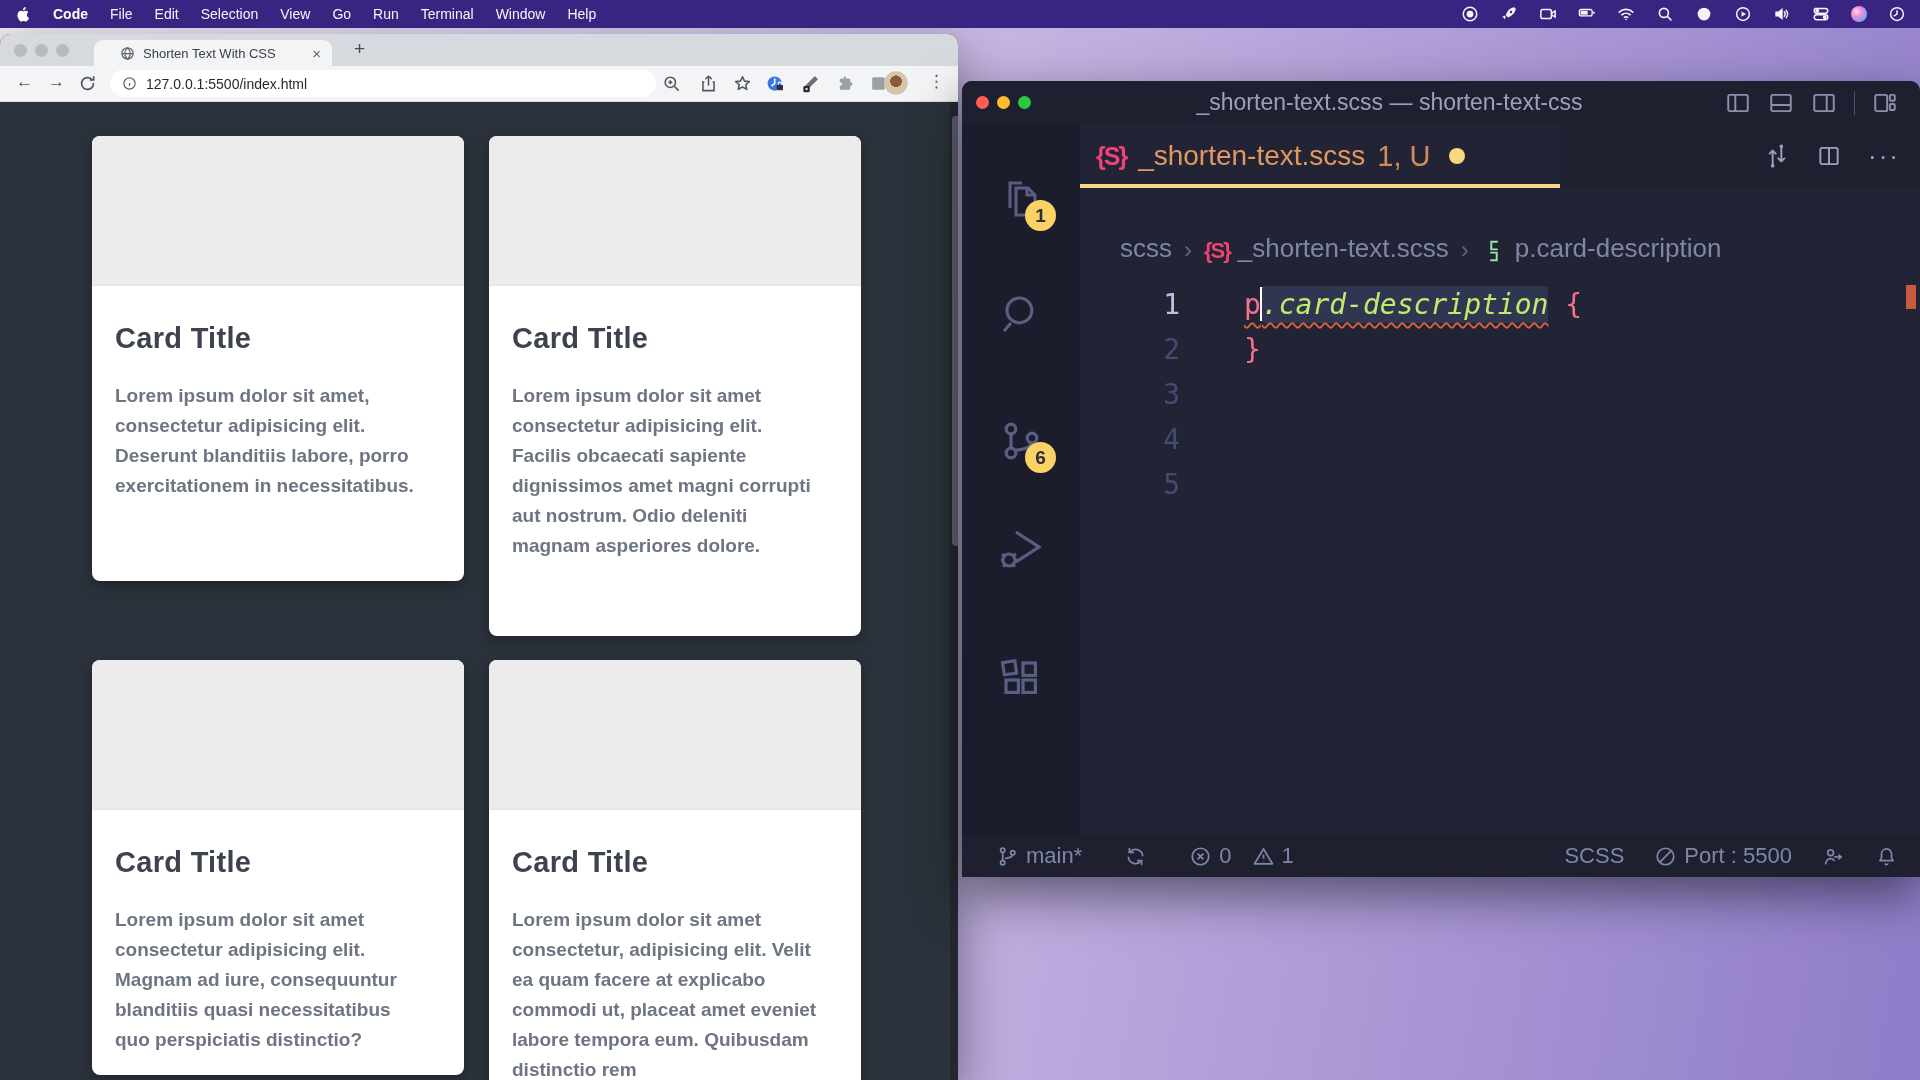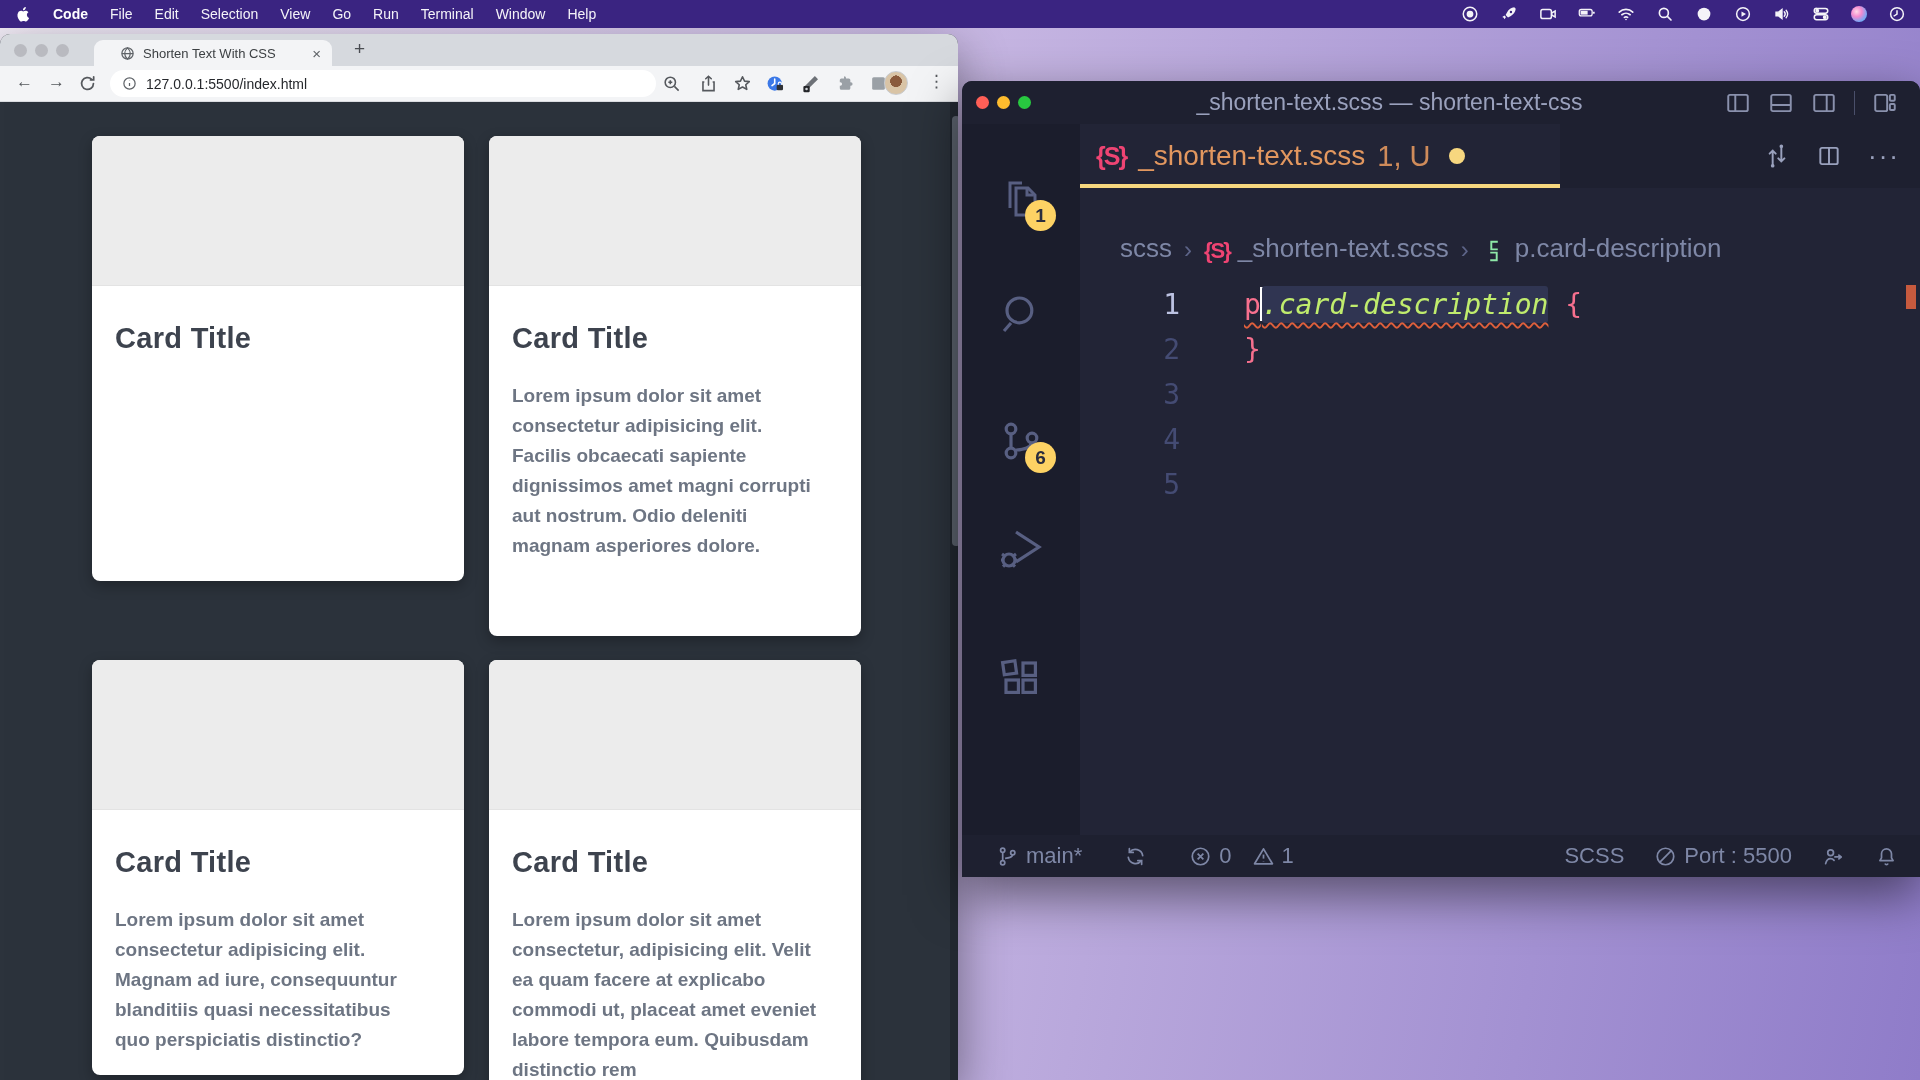--- a/index.html
+++ b/index.html
@@ -287,20 +287,21 @@
     </span>
     <span class="avatar"></span>
     <span class="kebab">⋮</span>
   </div>
 
   <div class="b-page">
     <div class="card" style="left:88px; top:34px; height:445px;">
       <div class="img"></div>
       <div class="body">
         <h2>Card Title</h2>
+        <p>Lorem ipsum dolor sit amet, consectetur adipisicing elit. Deserunt blanditiis labore, porro exercitationem in necessitatibus.</p>
       </div>
     </div>
     <div class="card" style="left:485px; top:34px; height:500px;">
       <div class="img"></div>
       <div class="body">
         <h2>Card Title</h2>
         <p>Lorem ipsum dolor sit amet consectetur adipisicing elit. Facilis obcaecati sapiente dignissimos amet magni corrupti aut nostrum. Odio deleniti magnam asperiores dolore.</p>
       </div>
     </div>
     <div class="card" style="left:88px; top:558px; height:415px;">

